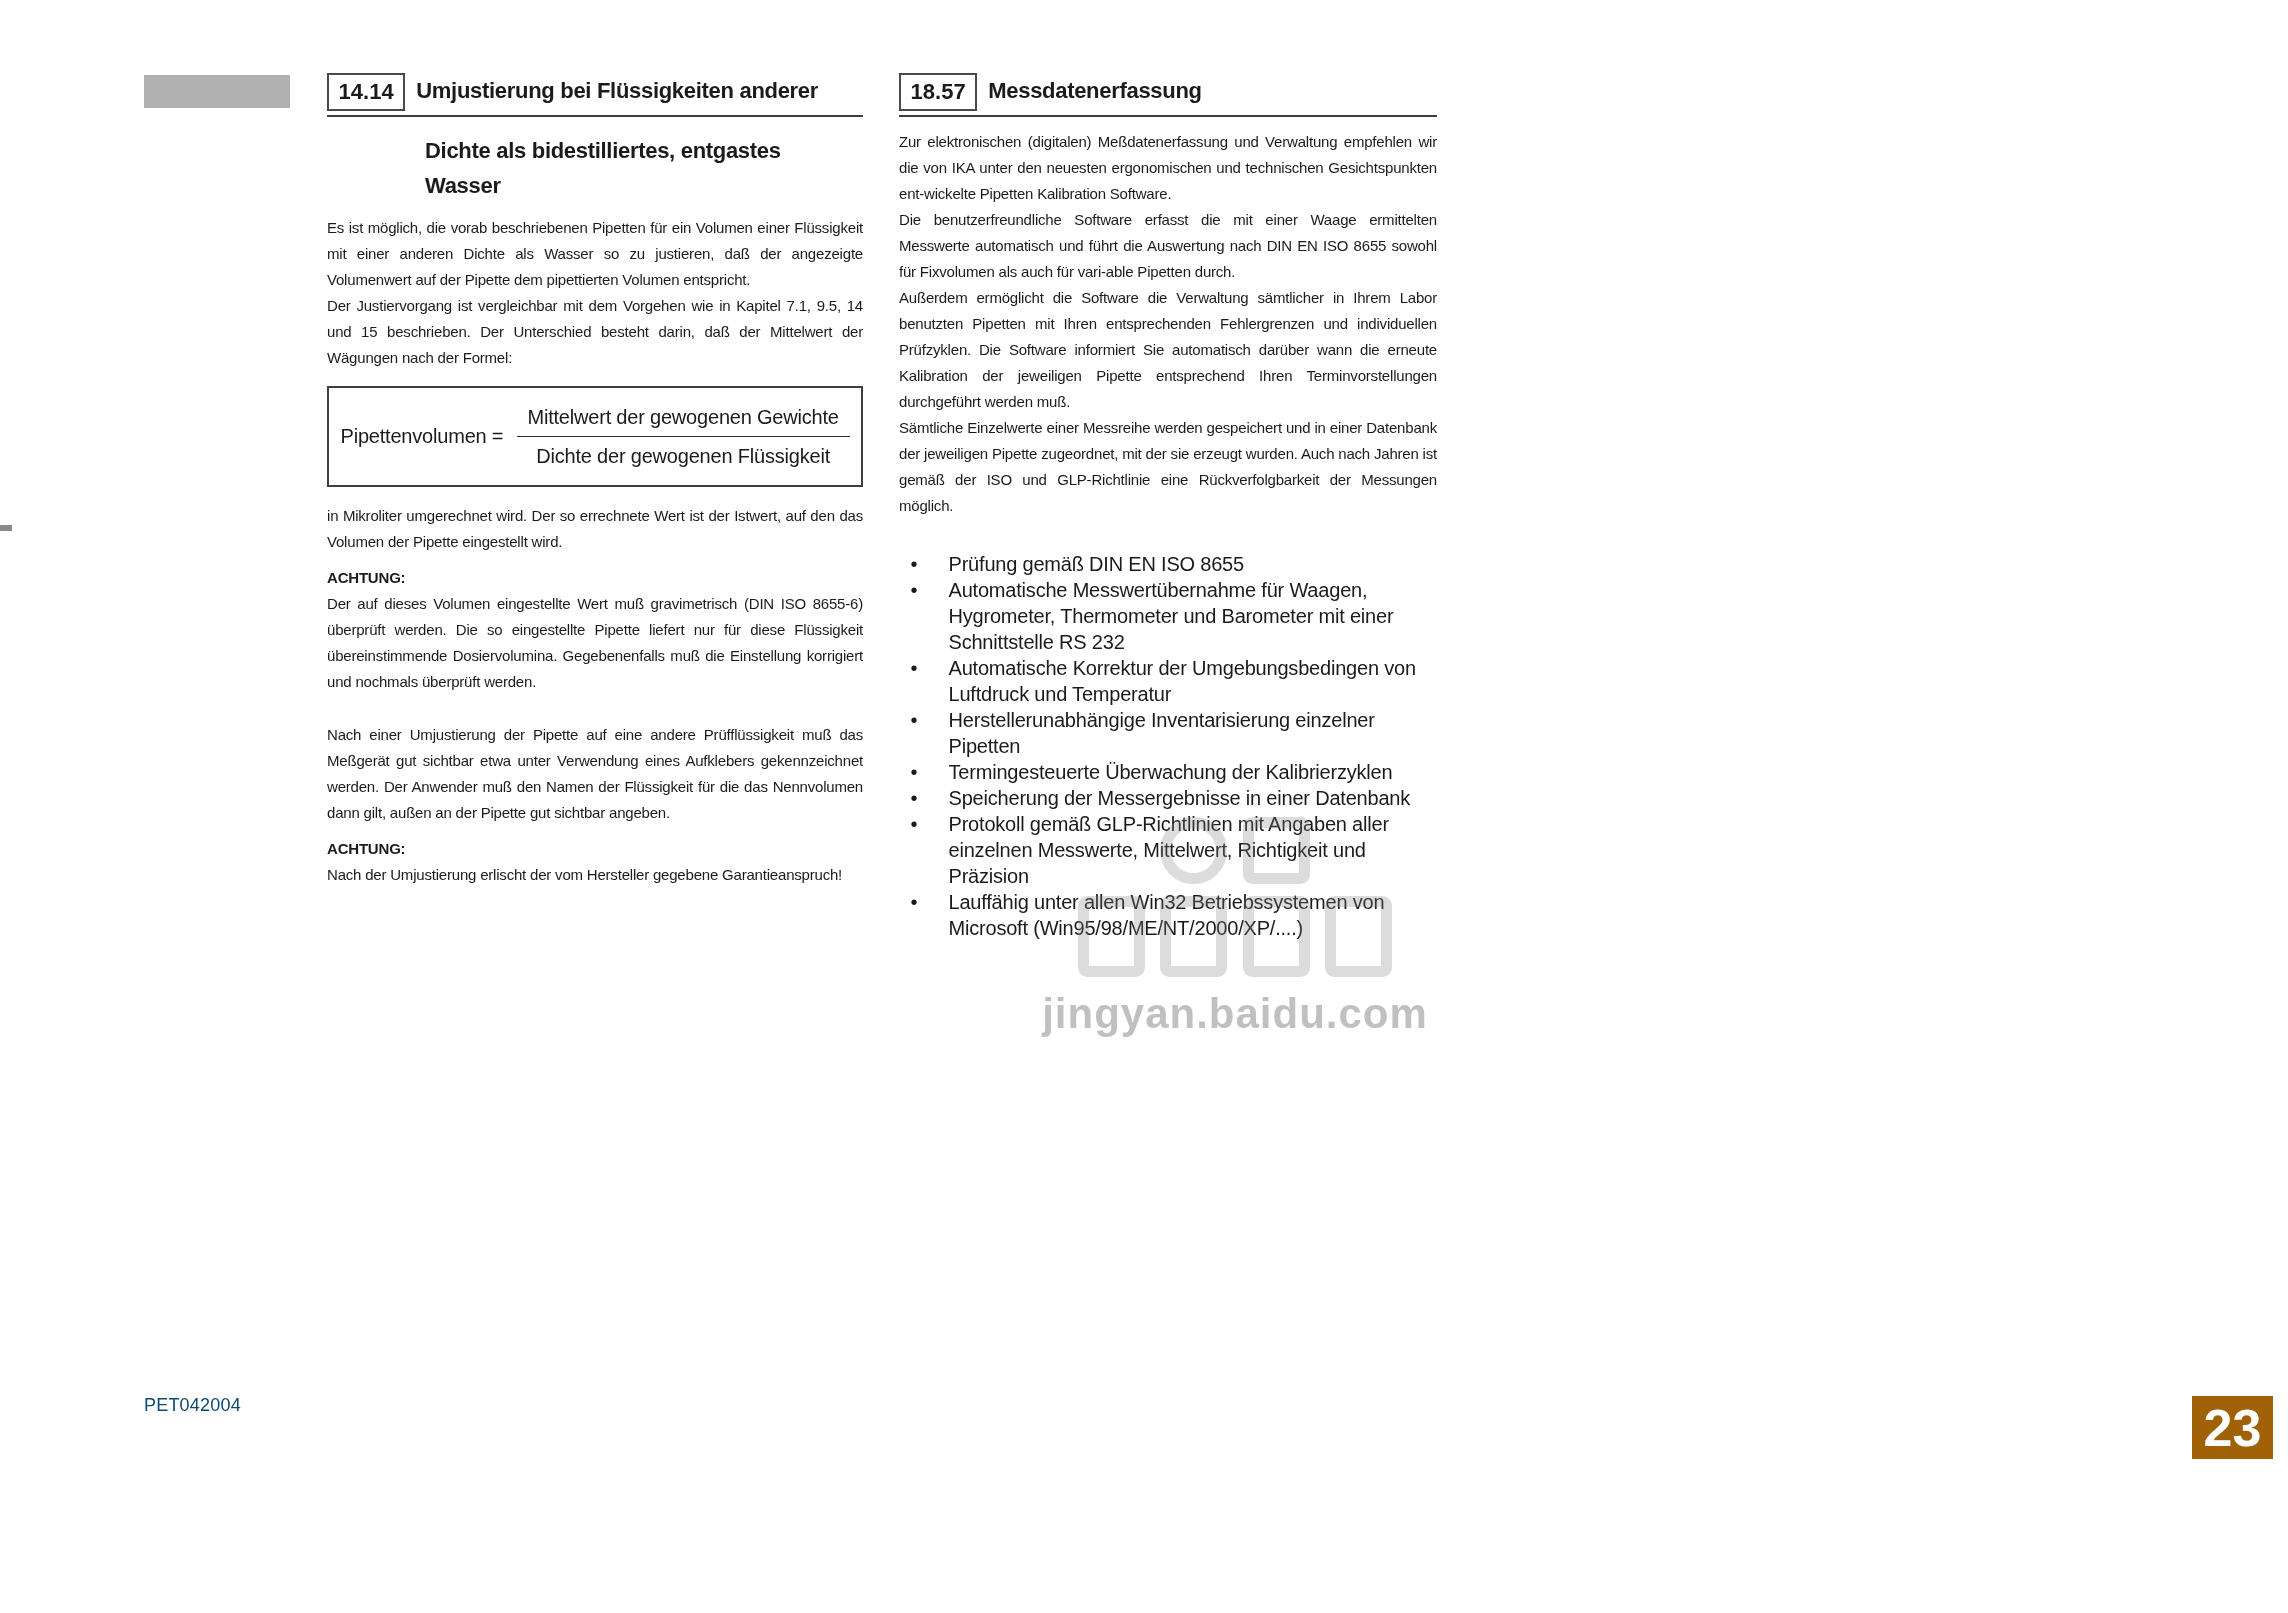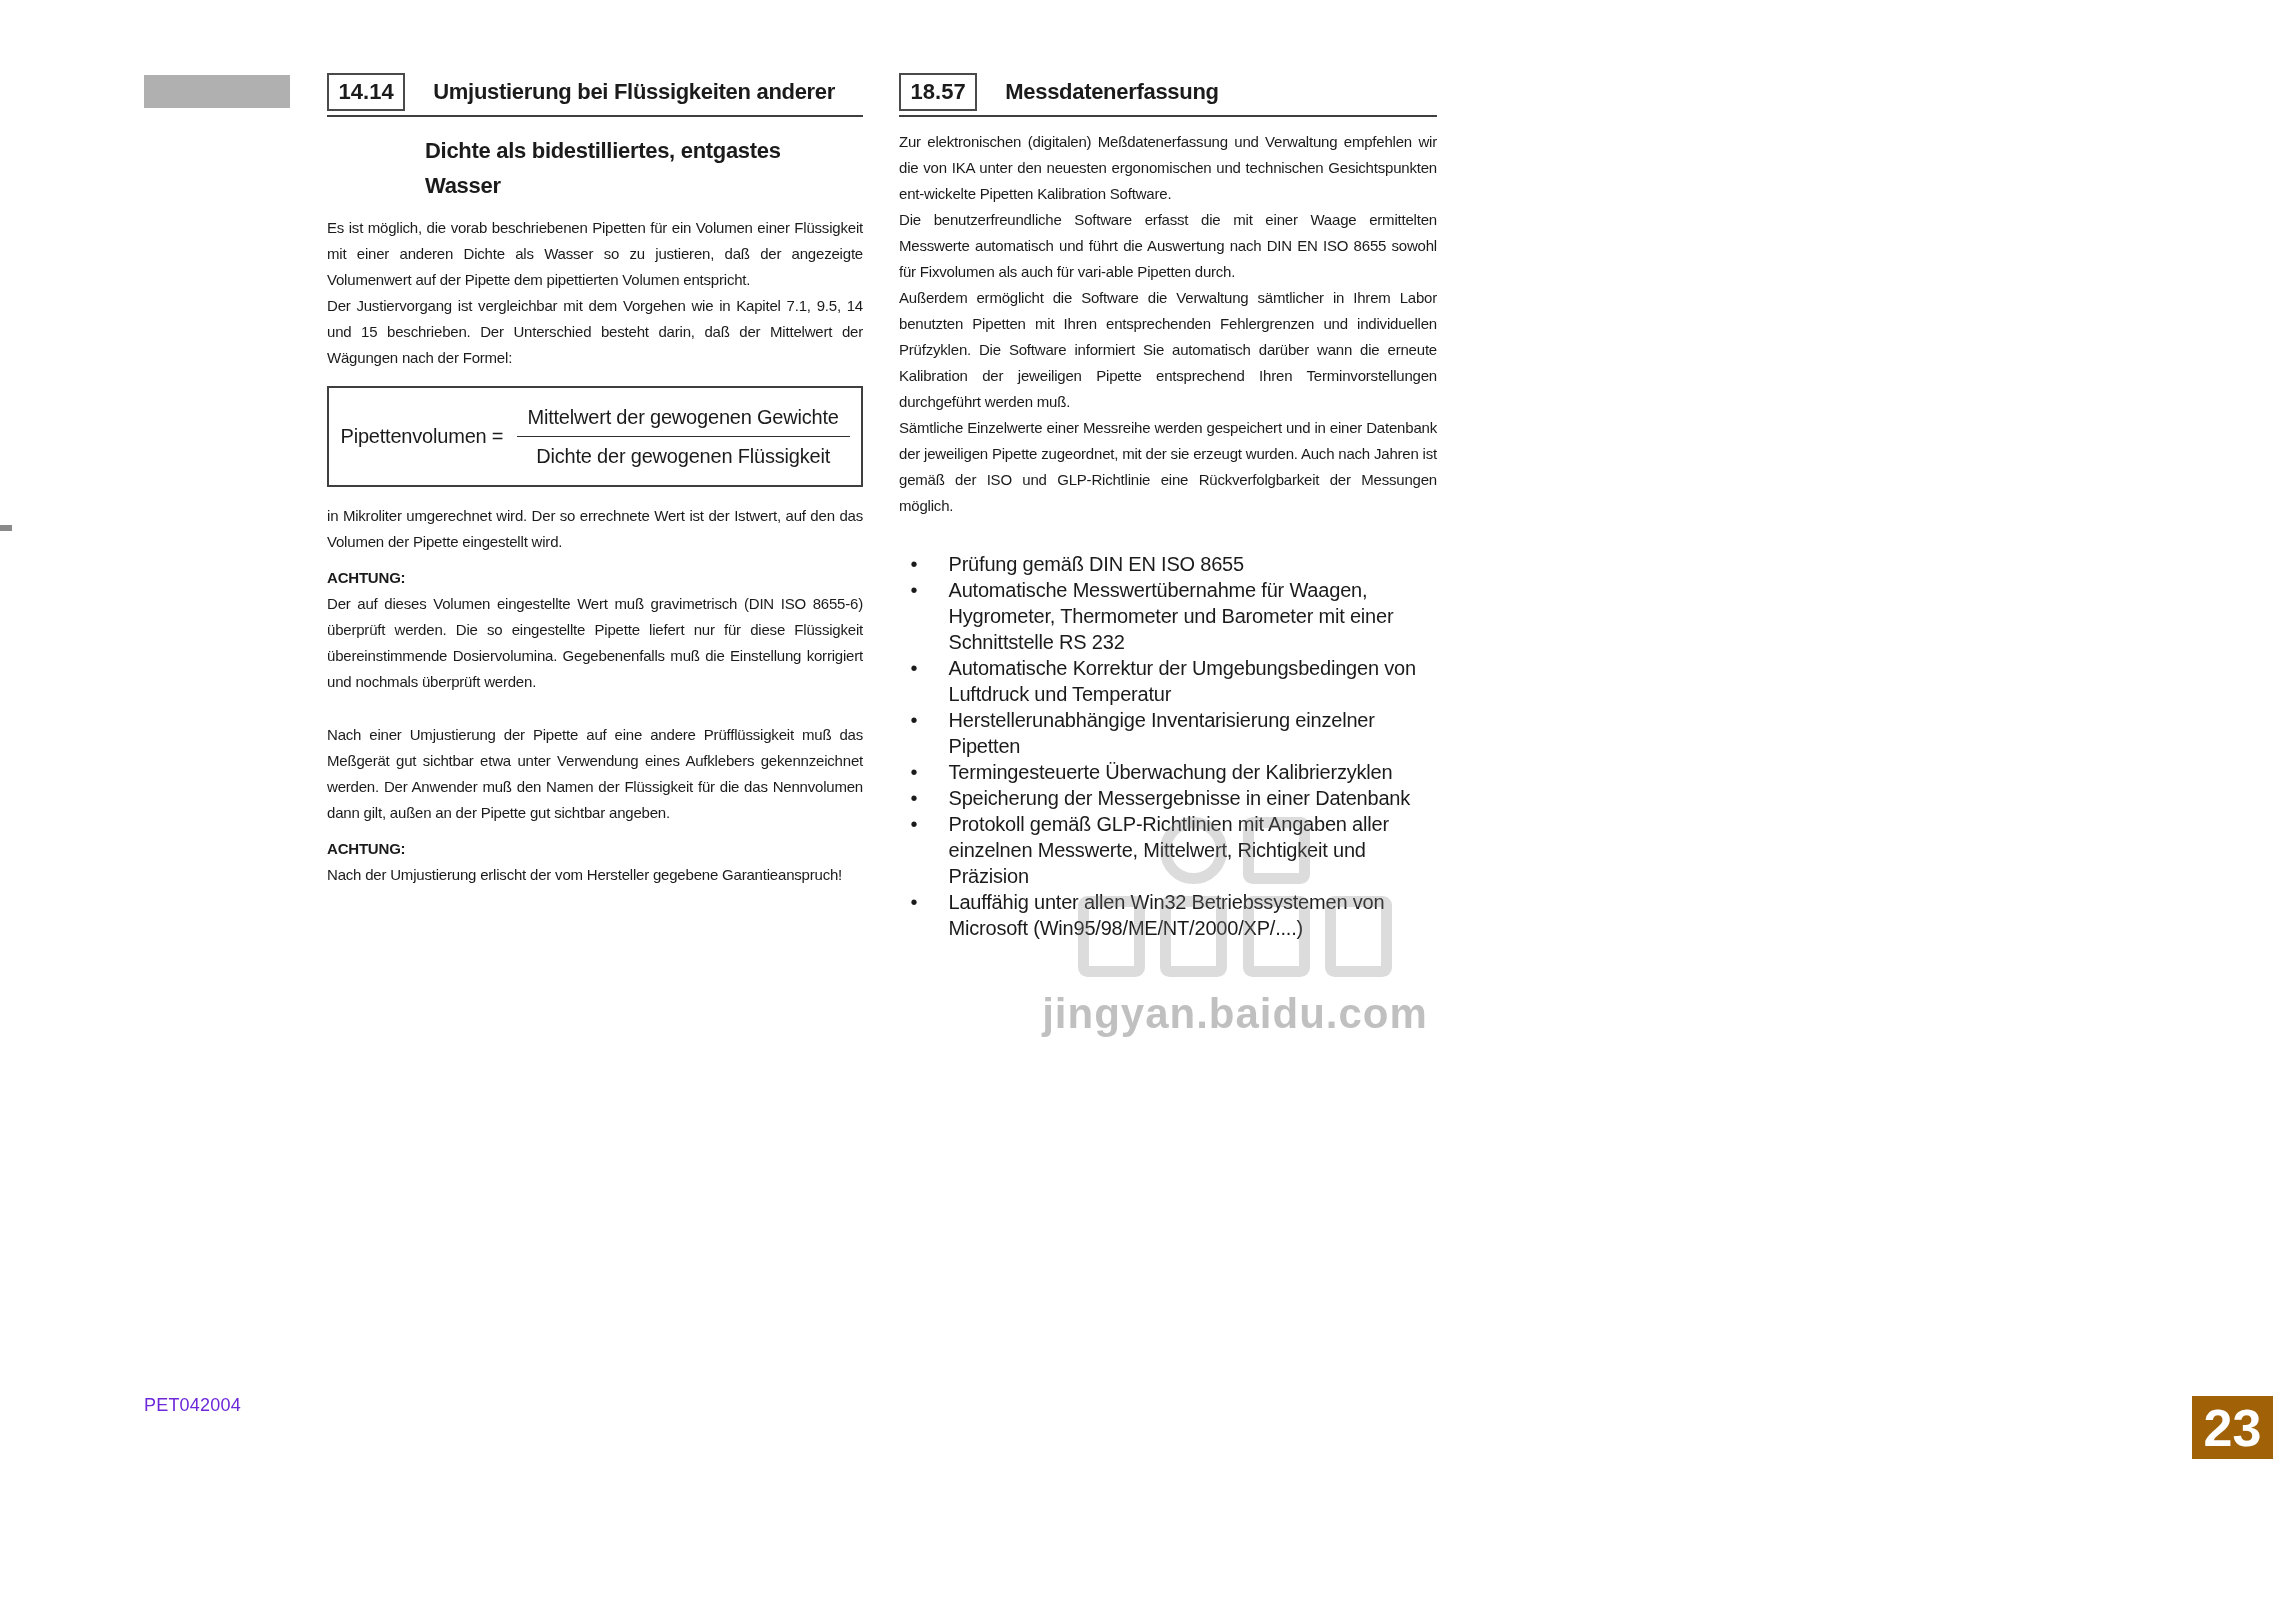--- a/index.html
+++ b/index.html
@@ -29,22 +29,21 @@
 
   
   .col { position: absolute; top: 73px; }
   .col-left  { left: 327px; width: 536px; }
   .col-right { left: 899px; width: 538px; }
 
   
   .sec-header { margin-bottom: 11.5px; }
   .sec-header-row {
     display: flex;
-    align-items: center;
-    gap: 28px;
+    gap: 11px;
     border-bottom: 2.9px solid #3f3f3f;
     padding-bottom: 4.8px;
   }
   .sec-num {
     border: 2.9px solid #4a4a4a;
     font-weight: bold;
     font-size: 22px;
     line-height: 1;
     padding: 5.8px 9.6px;
     white-space: nowrap;
@@ -104,21 +103,21 @@
   }
   .bullet-dot { flex: 0 0 38px; padding-left: 11.5px; }
   .bullet-dot::before { content: "\2022"; }
   .bullet-text { flex: 1; text-align: left; }
 
   
   .footer-code {
     position: absolute;
     left: 144px; top: 1395px;
     font-size: 18px;
-    color: #6d28d9;
+    color: #0c4a6e;
     letter-spacing: 0.2px;
   }
   .page-number-box {
     position: absolute;
     left: 2192px; top: 1396px;
     width: 81px; height: 63px;
     background: #a16207;
     color: #ffffff;
     font-size: 52px;
     font-weight: bold;

